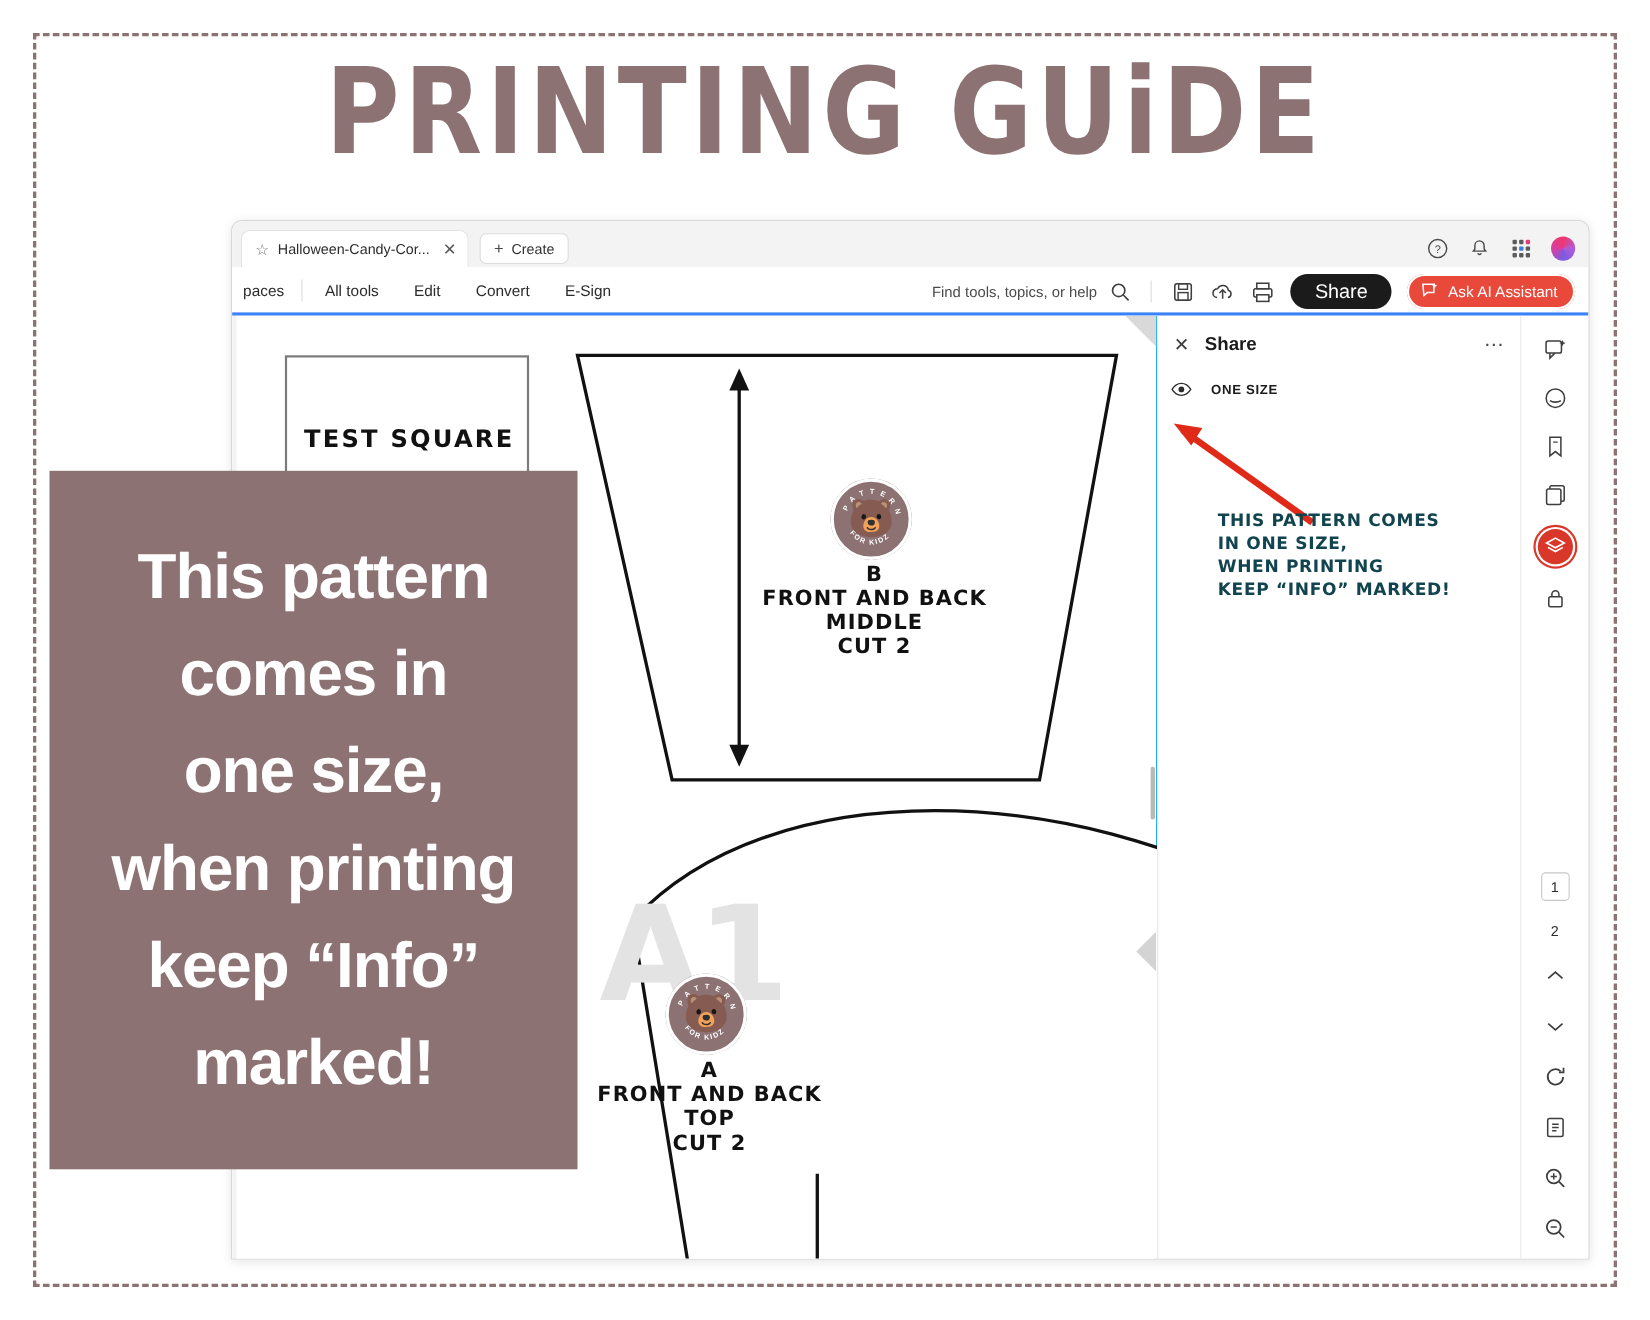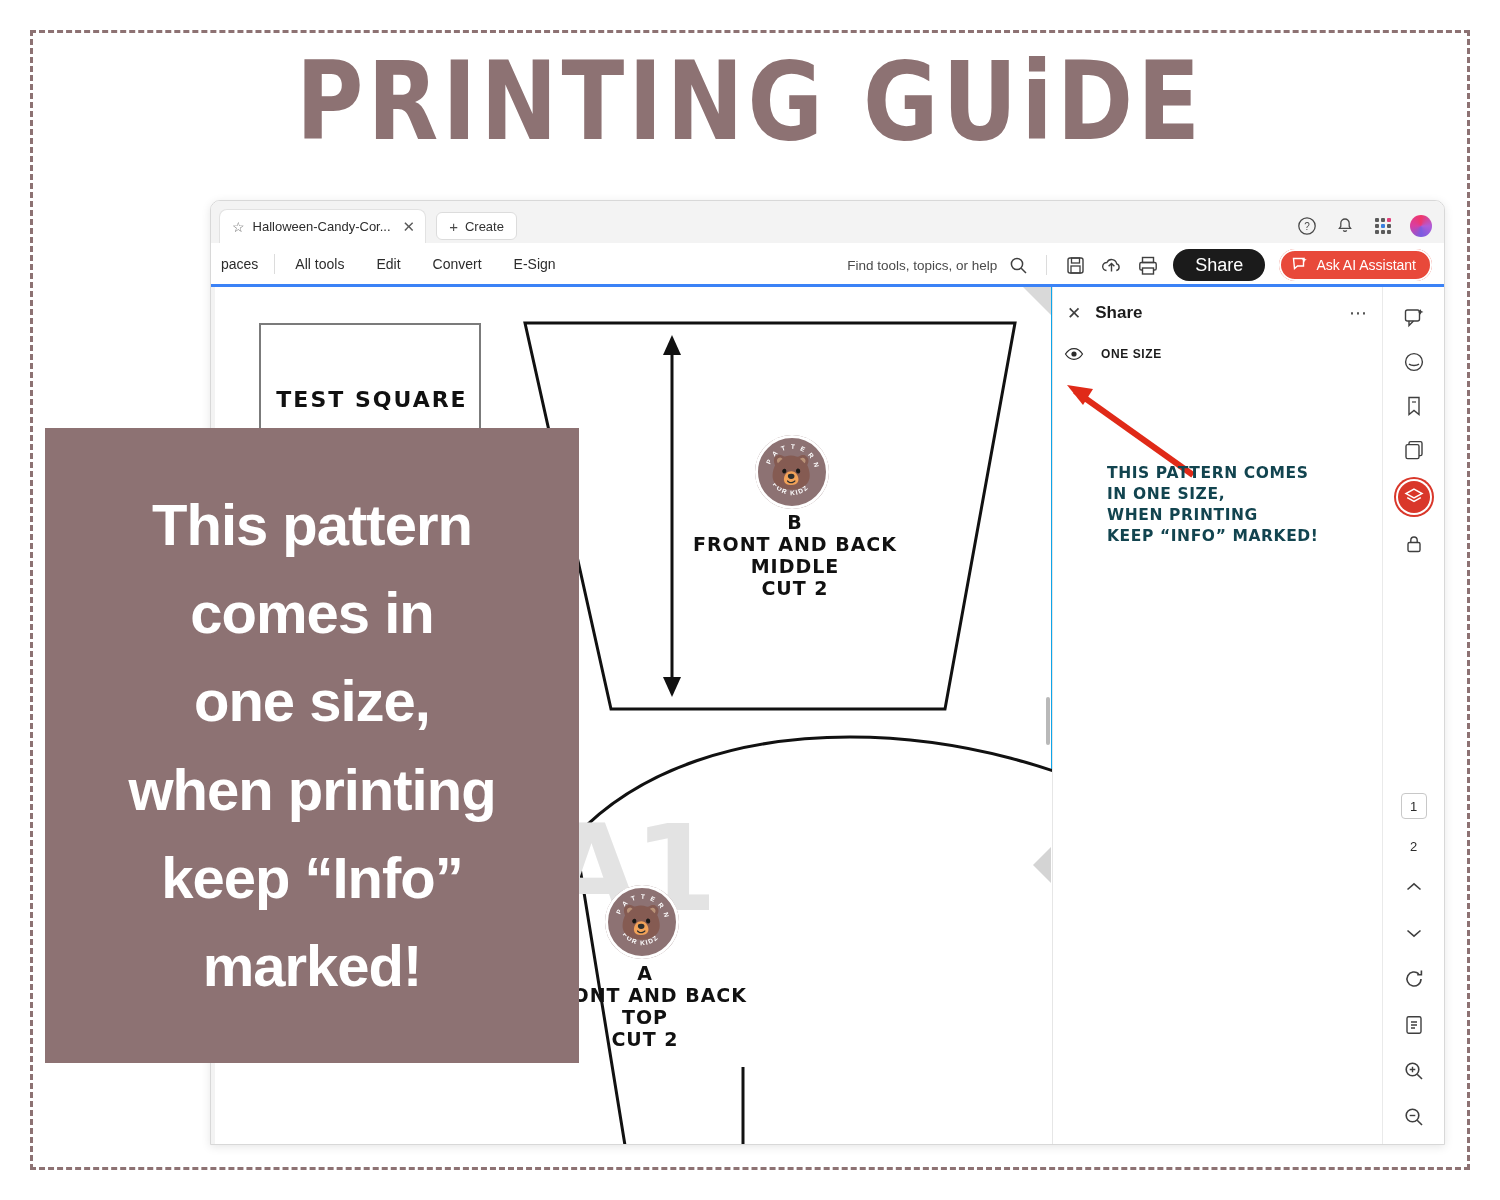--- a/index.html
+++ b/index.html
@@ -274,21 +274,21 @@
     border:1px solid #c8c8c8; border-radius:4px;
     display:flex; align-items:center; justify-content:center;
     font-size:13px; color:#2c2c2c;
   }
   .pagenum { font-size:13px; color:#2c2c2c; }
 
   
   #overlay-note {
     position:absolute;
     left:45px; top:428px;
-    width:534px; height:635px;
+    width:480px; height:635px;
     background:#8d7273;
     color:#ffffff;
     display:flex; flex-direction:column;
     align-items:center; justify-content:center;
     text-align:center;
     font-family:"Liberation Sans", sans-serif;
     font-size:58px;
     font-weight:bold;
     line-height:1.52;
     letter-spacing:-1px;

